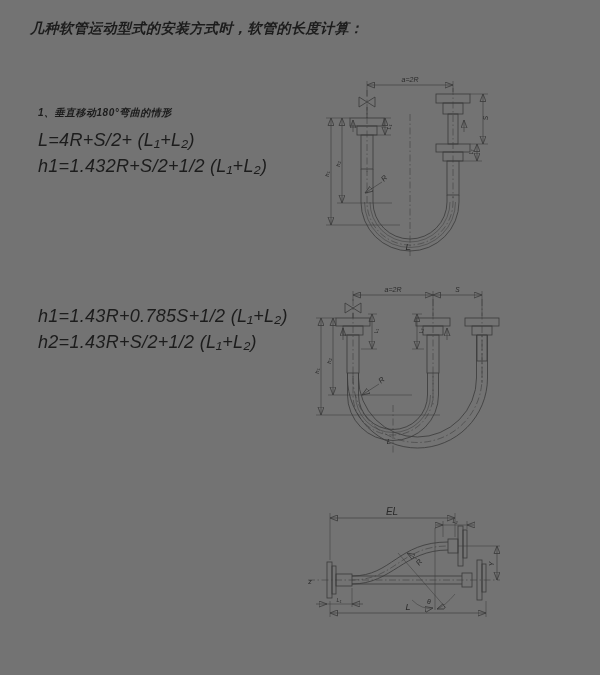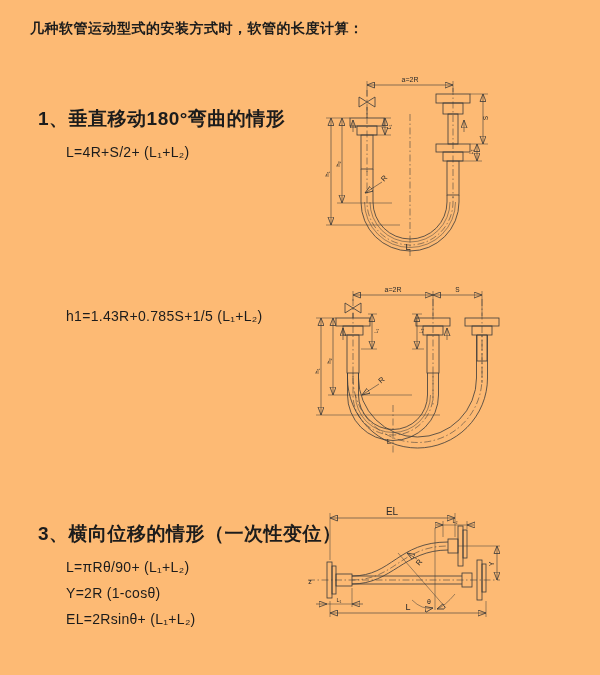--- a/index.html
+++ b/index.html
@@ -1,54 +1,50 @@
 <!DOCTYPE html>
 <html><head>
 <meta charset="utf-8">
 <style>
   html,body{margin:0;padding:0;background:#e8e8e8;}
   .page{
     position:relative;width:600px;height:675px;margin:0 auto;
-    background:#fdba74;overflow:hidden;
-    font-family:"Liberation Sans","DejaVu Sans",sans-serif;color:#1c1c1c;
+    background:#737373;overflow:hidden;
+    font-family:"Liberation Sans","DejaVu Sans",sans-serif;color:#1c1c1c;font-style:italic;
   }
   .title{position:absolute;left:30px;top:20px;font-size:14px;font-weight:bold;letter-spacing:.5px;}
   .sec{position:absolute;left:38px;}
-  .sec .h{font-size:19px;font-weight:bold;margin:0 0 7px 0;letter-spacing:.5px;}
-  .sec .f{margin-left:28px;font-size:14px;line-height:26px;letter-spacing:.3px;white-space:nowrap;}
+  .sec .h{font-size:10px;font-weight:bold;margin:0 0 7px 0;letter-spacing:.5px;}
+  .sec .f{font-size:18px;line-height:26px;letter-spacing:.3px;white-space:nowrap;}
   #sec1{top:106px;} #sec2{top:303px;} #sec3{top:521px;}
   svg.diag{position:absolute;}
   svg.diag line, svg.diag path, svg.diag rect{stroke:#3a3a3a;stroke-width:.8;fill:none;}
   svg.diag .dim{stroke-width:.6;}
   svg.diag .thin{stroke-width:.5;}
   svg.diag .dd{stroke-width:.55;stroke-dasharray:7 2.5 1.5 2.5;}
   svg.diag text{fill:#2a2a2a;stroke:none;font-family:"Liberation Sans","DejaVu Sans",sans-serif;}
 </style>
 </head>
 <body>
 
 <div class="page">
 
   <div class="title">几种软管运动型式的安装方式时，软管的长度计算：</div>
 
   <div class="sec" id="sec1">
     <div class="h">1、垂直移动180°弯曲的情形</div>
     <div class="f">L=4R+S/2+ (L₁+L₂)</div>
+    <div class="f">h1=1.432R+S/2+1/2 (L₁+L₂)</div>
   </div>
 
   <div class="sec" id="sec2">
-    <div class="f">h1=1.43R+0.785S+1/5 (L₁+L₂)</div>
+    <div class="f">h1=1.43R+0.785S+1/2 (L₁+L₂)</div>
+    <div class="f">h2=1.43R+S/2+1/2 (L₁+L₂)</div>
   </div>
 
-  <div class="sec" id="sec3">
-    <div class="h">3、横向位移的情形（一次性变位）</div>
-    <div class="f">L=πRθ/90+ (L₁+L₂)</div>
-    <div class="f">Y=2R (1-cosθ)</div>
-    <div class="f">EL=2Rsinθ+ (L₁+L₂)</div>
-  </div>
 
   <svg class="diag" style="left:312px;top:72px" width="276" height="190" viewBox="0 0 276 190">
     <defs>
       <marker id="e1" markerWidth="9" markerHeight="7" refX="8" refY="3" orient="auto" markerUnits="userSpaceOnUse">
         <path d="M0,0 L8,3 L0,6 Z" fill="#3a3a3a" stroke="none"></path>
         </marker>
       <marker id="s1" markerWidth="9" markerHeight="7" refX="0.5" refY="3" orient="auto" markerUnits="userSpaceOnUse">
         <path d="M8,0 L0.5,3 L8,6 Z" fill="#3a3a3a" stroke="none"></path>
         </marker>
       <pattern id="ht1" width="3.5" height="3.5" patternUnits="userSpaceOnUse">

